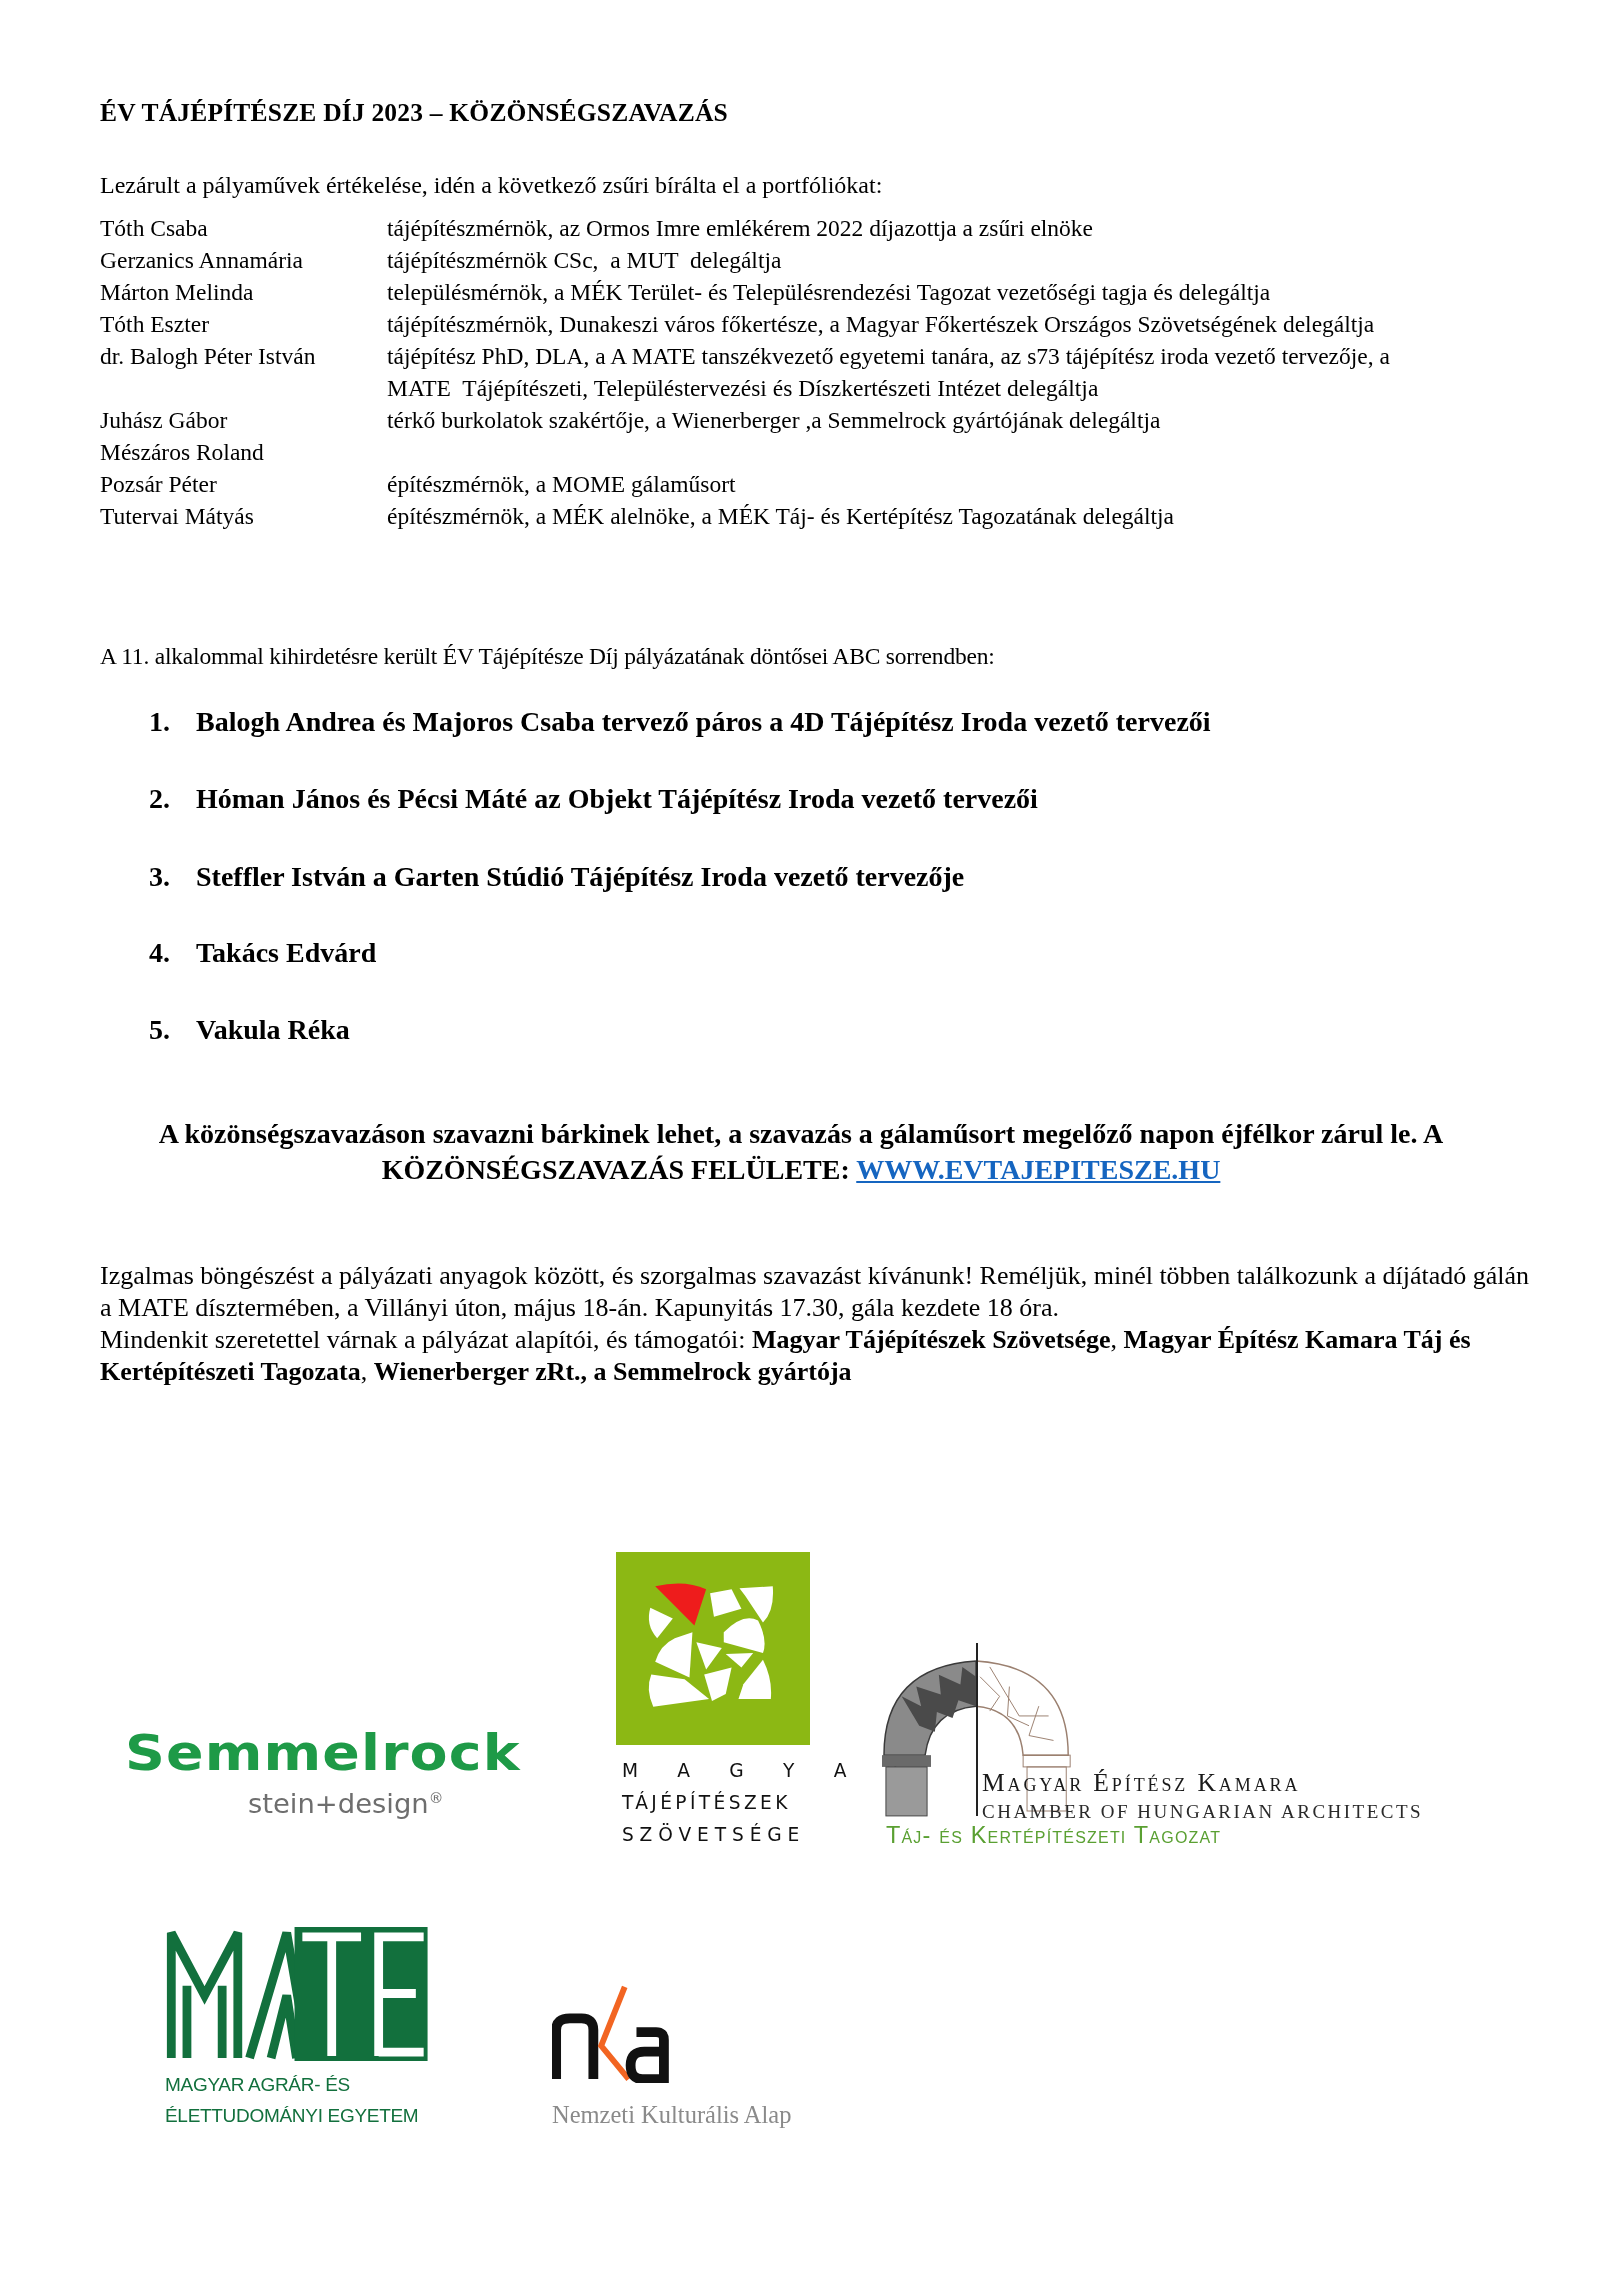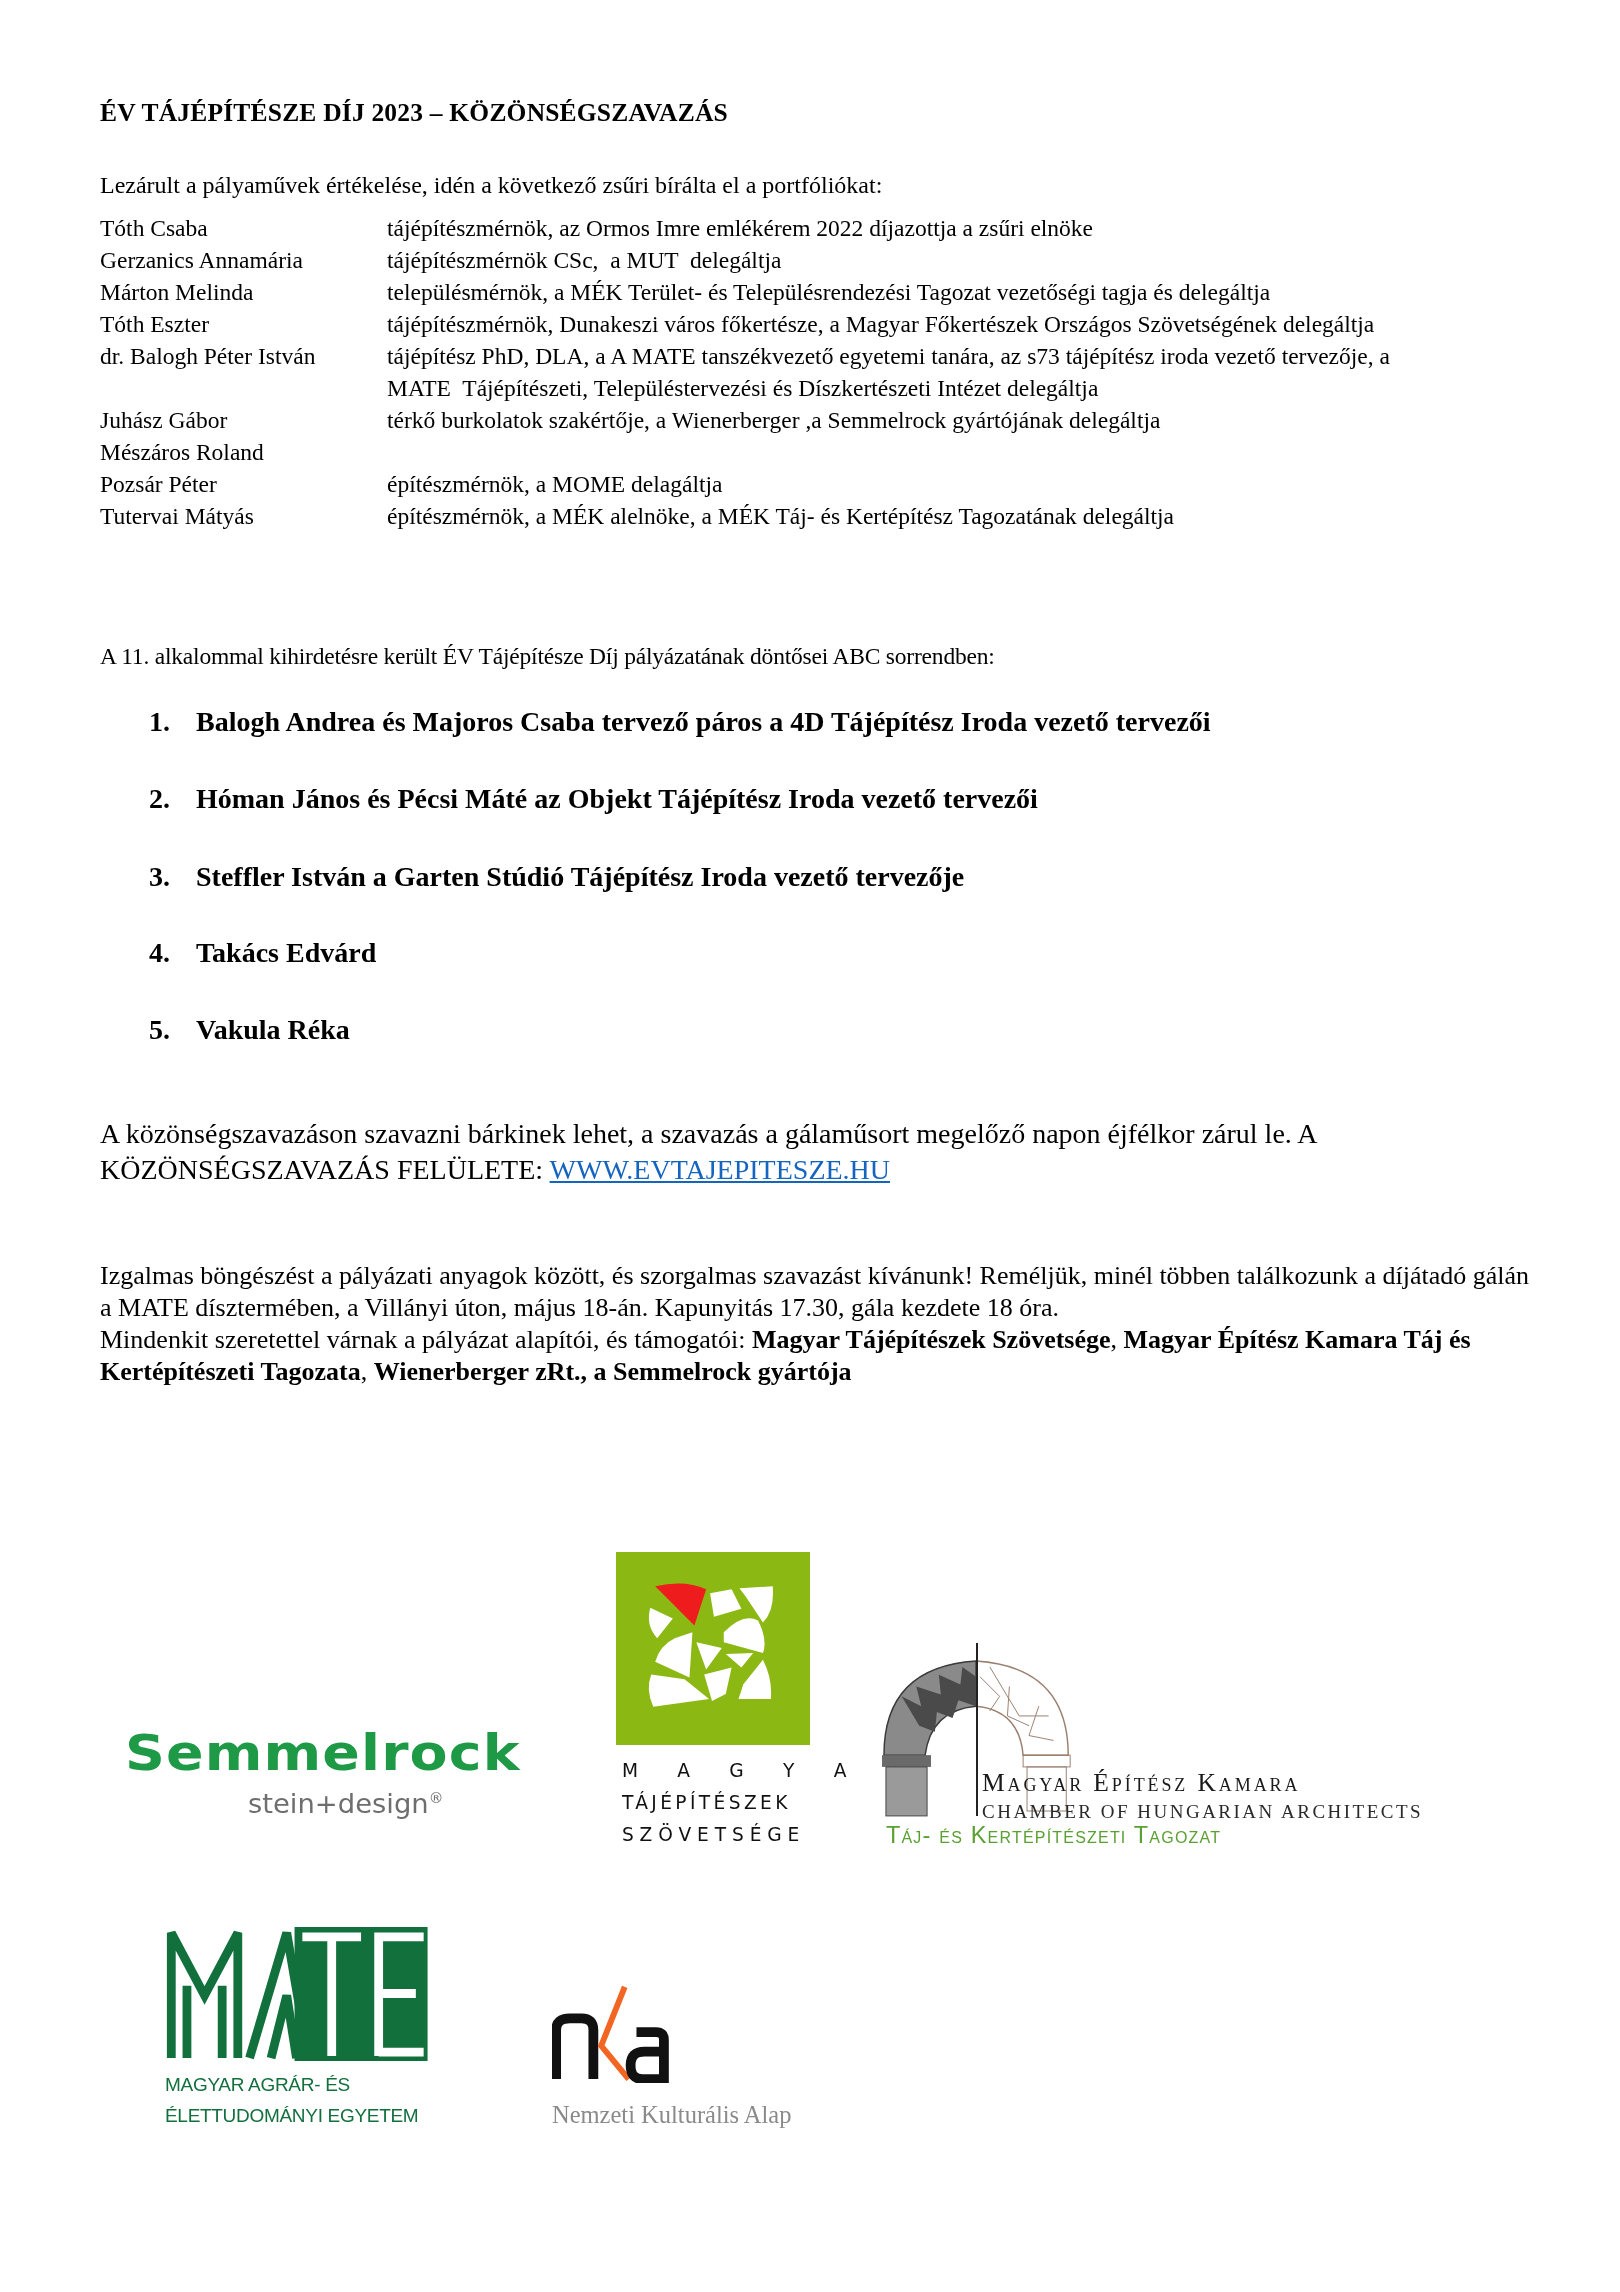--- a/index.html
+++ b/index.html
@@ -9,21 +9,21 @@
   .title { left: 100px; top: 98px; font-size: 25.5px; font-weight: bold; white-space: nowrap; letter-spacing: 0.2px; }
   .intro { left: 100px; top: 172px; font-size: 24px; white-space: nowrap; }
   .jury { left: 100px; top: 212px; width: 1421px; font-size: 23.5px; line-height: 32px; }
   .jury-row { display: flex; }
   .jury-name { width: 287px; flex: 0 0 287px; white-space: nowrap; }
   .jury-desc { flex: 1; width: 1098px; }
   .finalists-intro { left: 100px; top: 643px; font-size: 23.5px; white-space: nowrap; letter-spacing: -0.2px; }
   .finalists { left: 149px; top: 706px; margin: 0; padding: 0; list-style: none; }
   .finalist { position: absolute; left: 0; white-space: nowrap; font-weight: bold; font-size: 28px; display: flex; }
   .finalist-num { width: 47px; display: inline-block; }
-  .vote { left: 100px; top: 1116px; width: 1402px; font-size: 28px; line-height: 36px; font-weight: normal; }
+  .vote { left: 100px; top: 1116px; width: 1402px; font-size: 28px; line-height: 36px; font-weight: bold; text-align: center; }
   .vote a { color: #1565c0; text-decoration: underline; }
   .closing { left: 100px; top: 1260px; width: 1441px; font-size: 26px; line-height: 32px; }
   .closing b { font-weight: bold; }
 
   
   .semmelrock { left: 98px; top: 1725px; width: 490px; height: 118px; }
   .semmel-word { position: absolute; left: 26.5px; top: 0; font-family: "DejaVu Sans", sans-serif; font-weight: bold;
                  font-size: 49px; color: #1e9a47; letter-spacing: 1px; white-space: nowrap; transform: scaleX(1.13); transform-origin: left; }
   .semmel-sub { position: absolute; left: 150px; top: 63px; font-family: "DejaVu Sans", sans-serif; font-size: 27.4px;
                 color: #6e6e6e; white-space: nowrap; }
@@ -82,21 +82,21 @@
   </div>
   <div class="jury-row">
     <div class="jury-name">Juhász Gábor</div>
     <div class="jury-desc">térkő burkolatok szakértője, a Wienerberger ,a Semmelrock gyártójának delegáltja</div>
   </div>
   <div class="jury-row">
     <div class="jury-name">Mészáros Roland</div>
   </div>
   <div class="jury-row">
     <div class="jury-name">Pozsár Péter</div>
-    <div class="jury-desc">építészmérnök, a MOME delagáltja</div>
+    <div class="jury-desc">építészmérnök, a MOME gálaműsort</div>
   </div>
   <div class="jury-row">
     <div class="jury-name">Tutervai Mátyás</div>
     <div class="jury-desc">építészmérnök, a MÉK alelnöke, a MÉK Táj- és Kertépítész Tagozatának delegáltja</div>
   </div>
 </div>
 
 <div class="abs finalists-intro">A 11. alkalommal kihirdetésre került ÉV Tájépítésze Díj pályázatának döntősei ABC sorrendben:</div>
 <ol class="abs finalists">
   <li class="finalist" style="top:0px">

